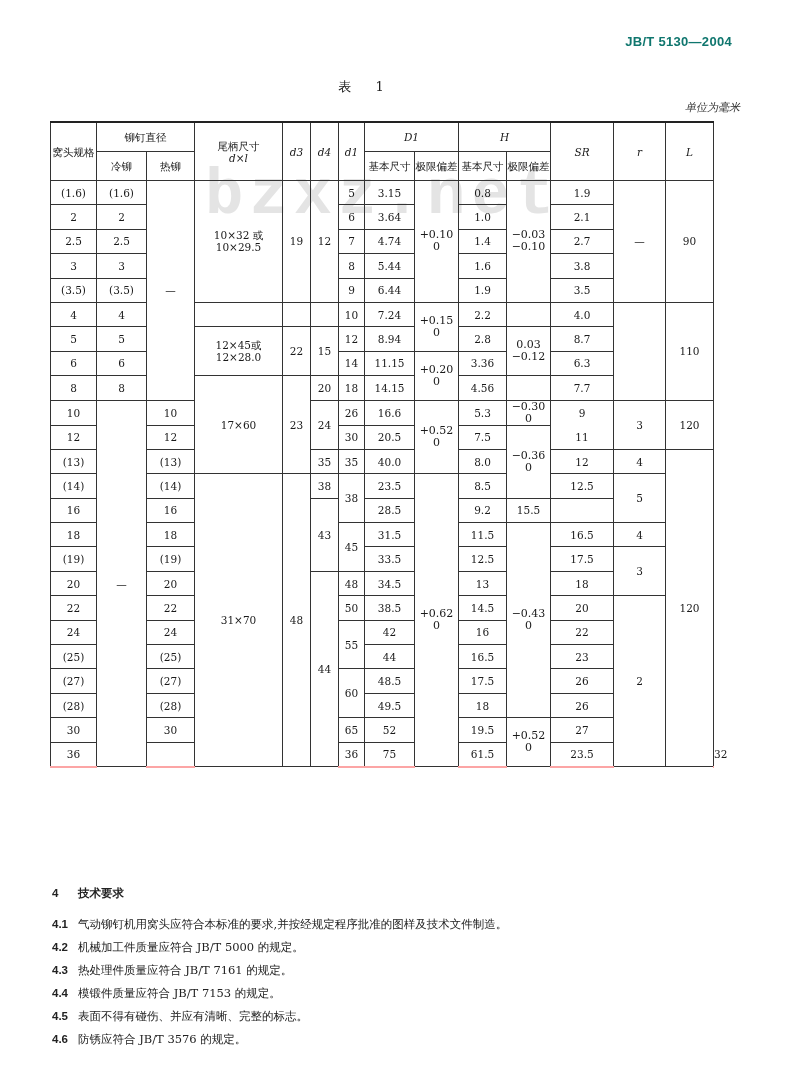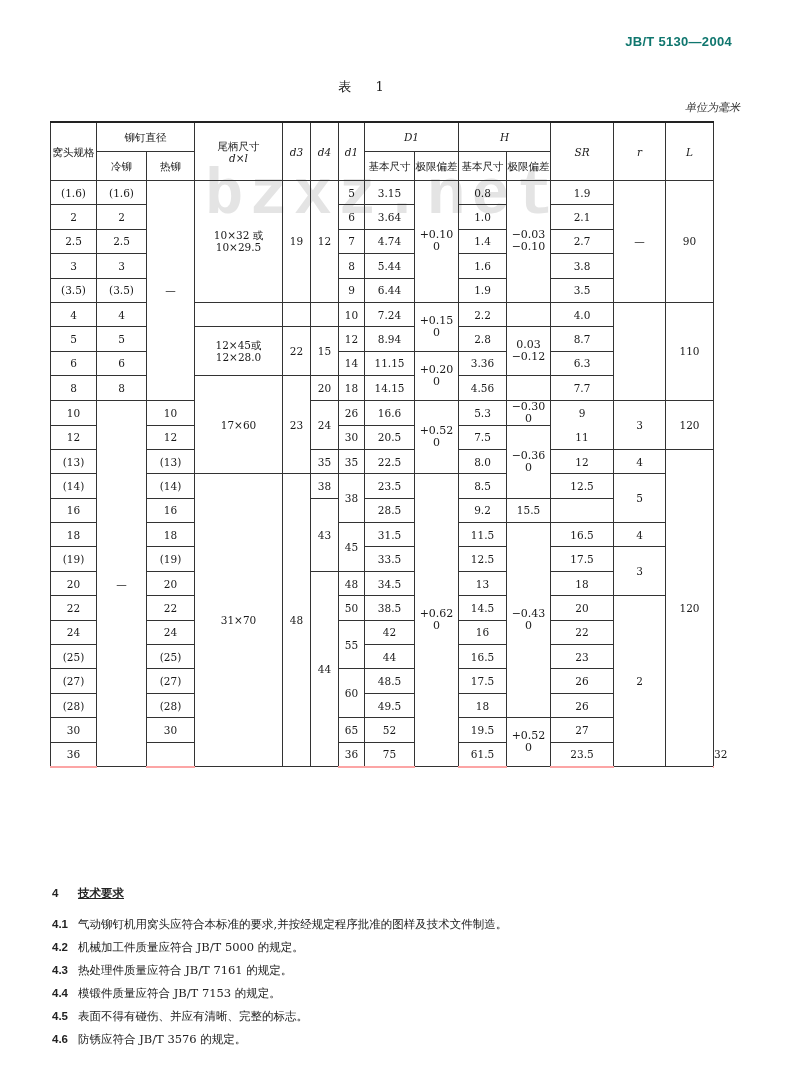--- a/index.html
+++ b/index.html
@@ -18,21 +18,21 @@
   table.spec td, table.spec th { border: 1px solid #333; text-align: center; vertical-align: middle;
                padding: 0; height: 23.4px; font-weight: normal; line-height: 12px; }
   table.spec th { height: 28px; font-size: 10.5px; }
   table.spec thead tr:first-child th { border-top: 2px solid #222; }
   table.spec tbody tr:last-child td { border-bottom: 2px solid #fca5a5; }
   .nb-b { border-bottom-style: dashed !important; border-bottom-color: #888 !important; margin-top: 8px; }
   .small { font-size: 11px; line-height: 11px; }
   .it { font-style: italic; }
   .sec { position: absolute; left: 52px; font-size: 11.5px; color: #222; }
   .sec .num { font-family: "Liberation Sans", sans-serif; font-weight: bold; display: inline-block; width: 26px; }
-  .sec-h { top: 886px; font-weight: bold; text-decoration: underline; }
+  .sec-h { top: 886px; font-weight: bold; }
 </style>
 </head>
 <body>
 
 <div class="std-no">JB/T 5130—2004</div>
 <div class="table-title">表 1</div>
 <div class="unit">单位为毫米</div>
 <div class="watermark">bzxz.net</div>
 
 <table class="spec">
@@ -203,21 +203,21 @@
       <td>20.5</td>
       <td>7.5</td>
       <td rowspan="3" class="small" style="white-space:pre-line">−0.36
 0</td>
     </tr>
     <tr>
       <td>(13)</td>
       <td>(13)</td>
       <td>35</td>
       <td>35</td>
-      <td>22.5</td>
+      <td>40.0</td>
       <td>8.0</td>
       <td>12</td>
       <td>4</td>
       <td rowspan="13">120</td>
     </tr>
     <tr>
       <td>(14)</td>
       <td>(14)</td>
       <td rowspan="12">31×70</td>
       <td rowspan="12">48</td>

